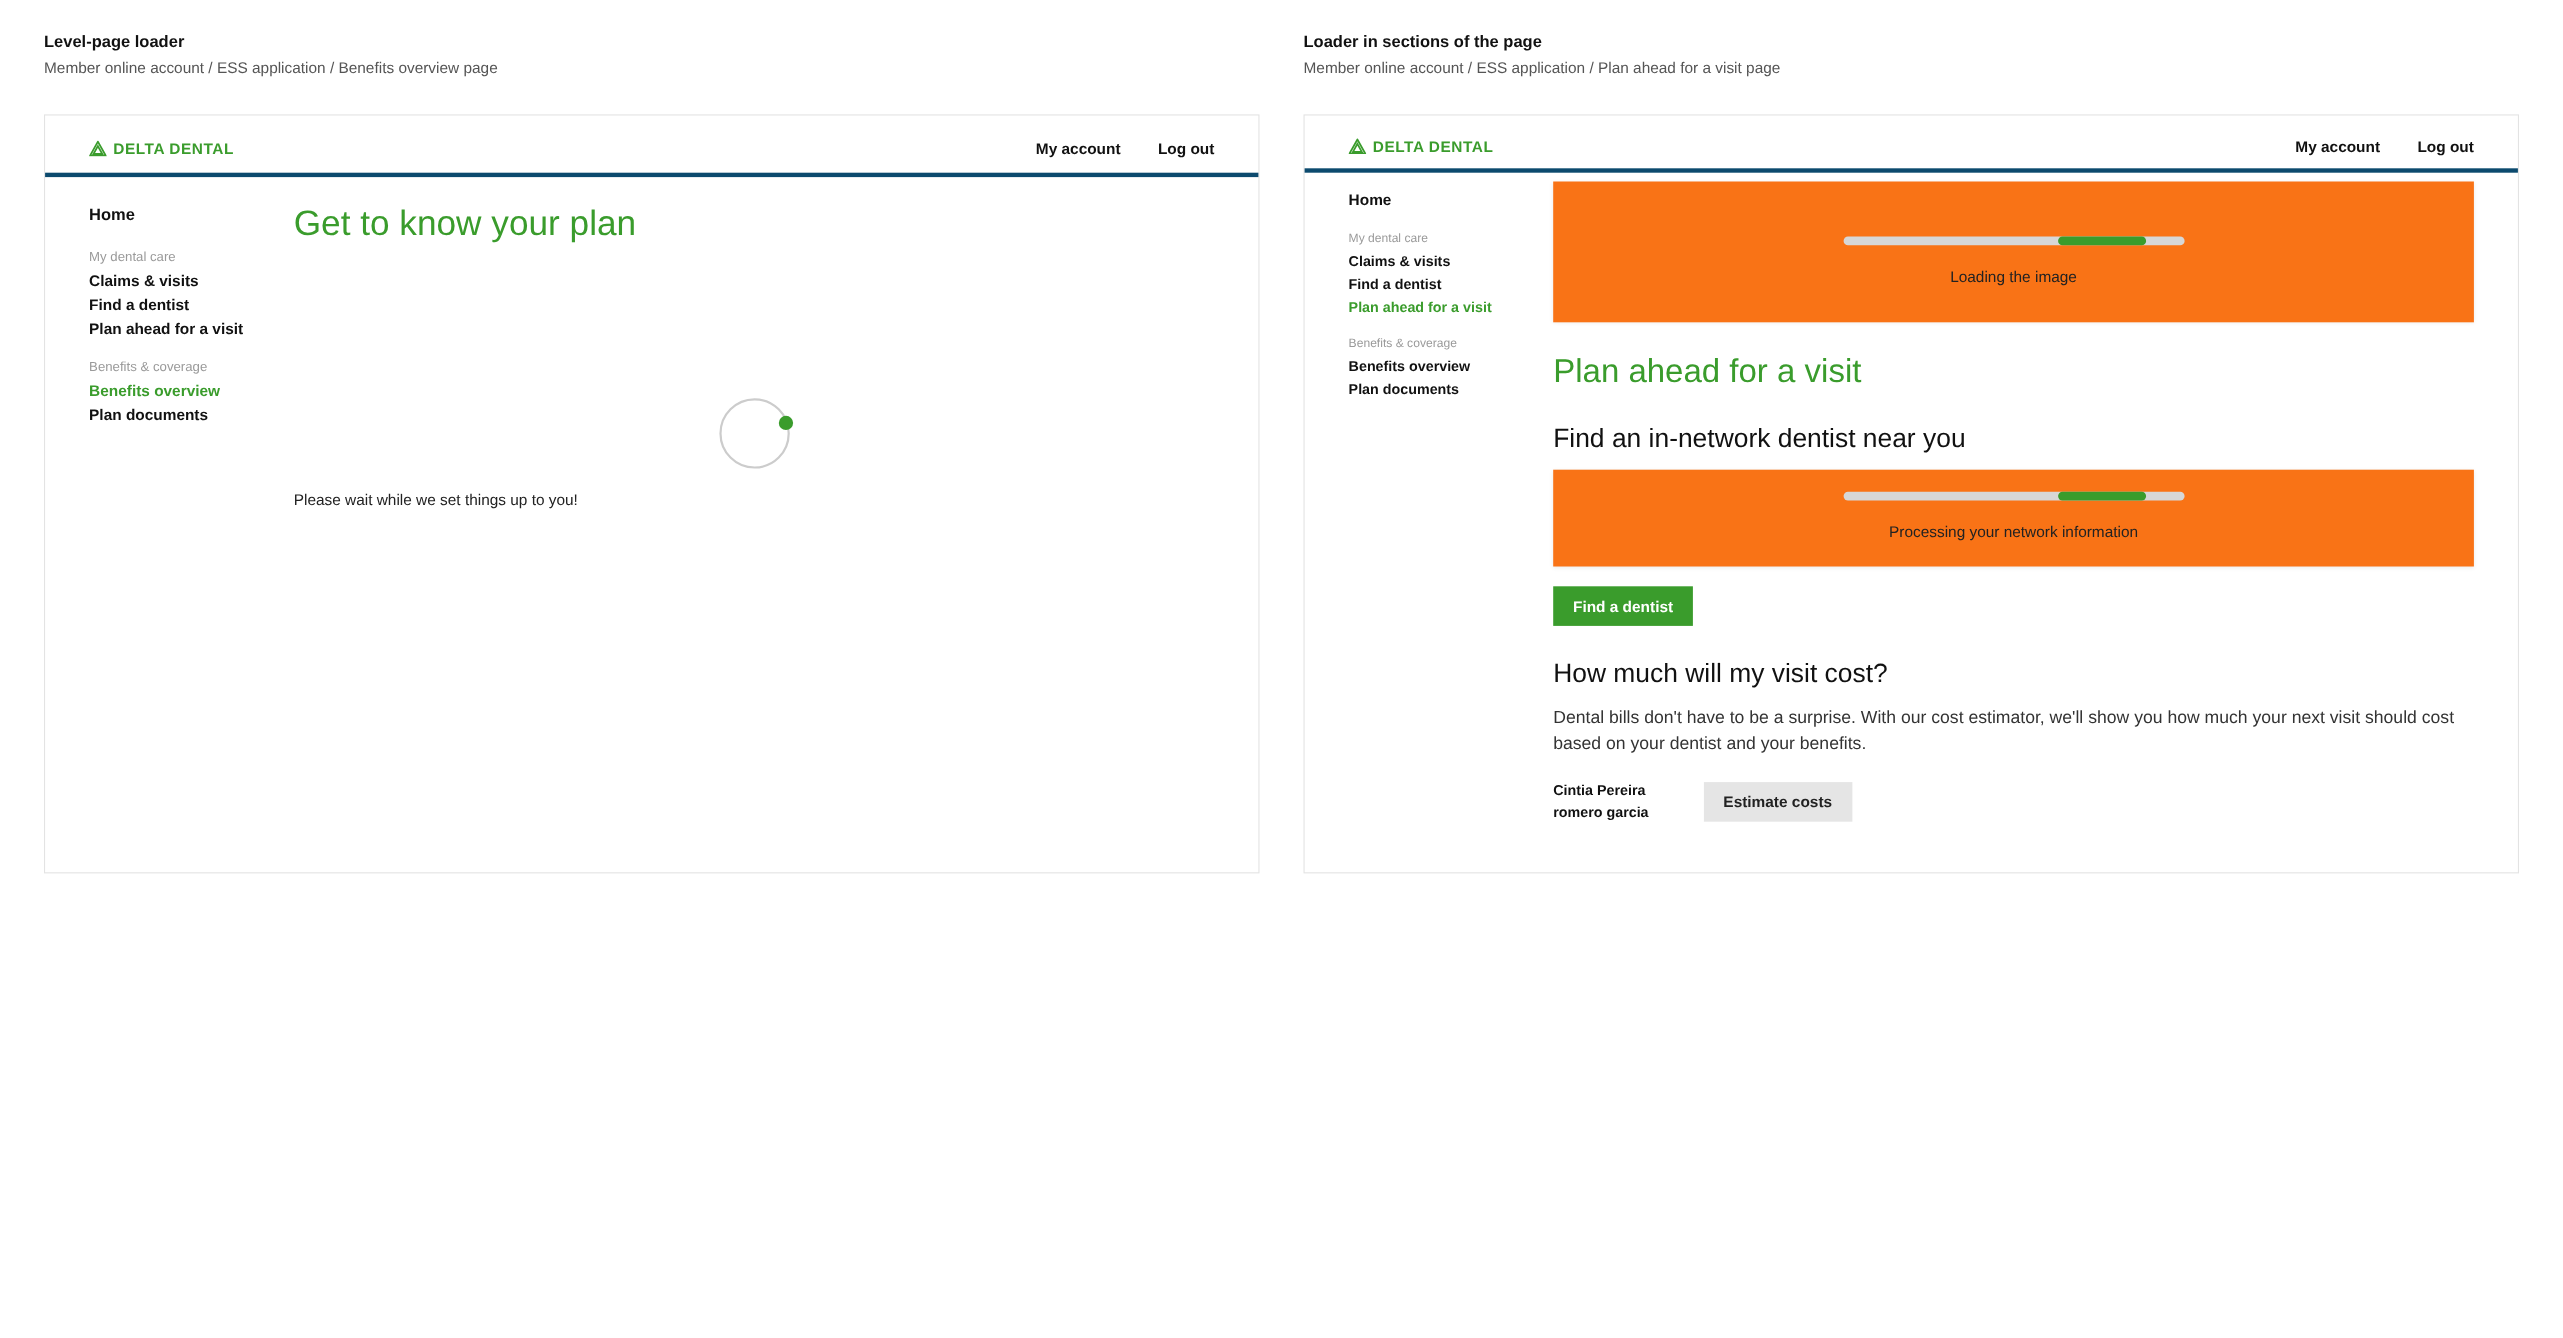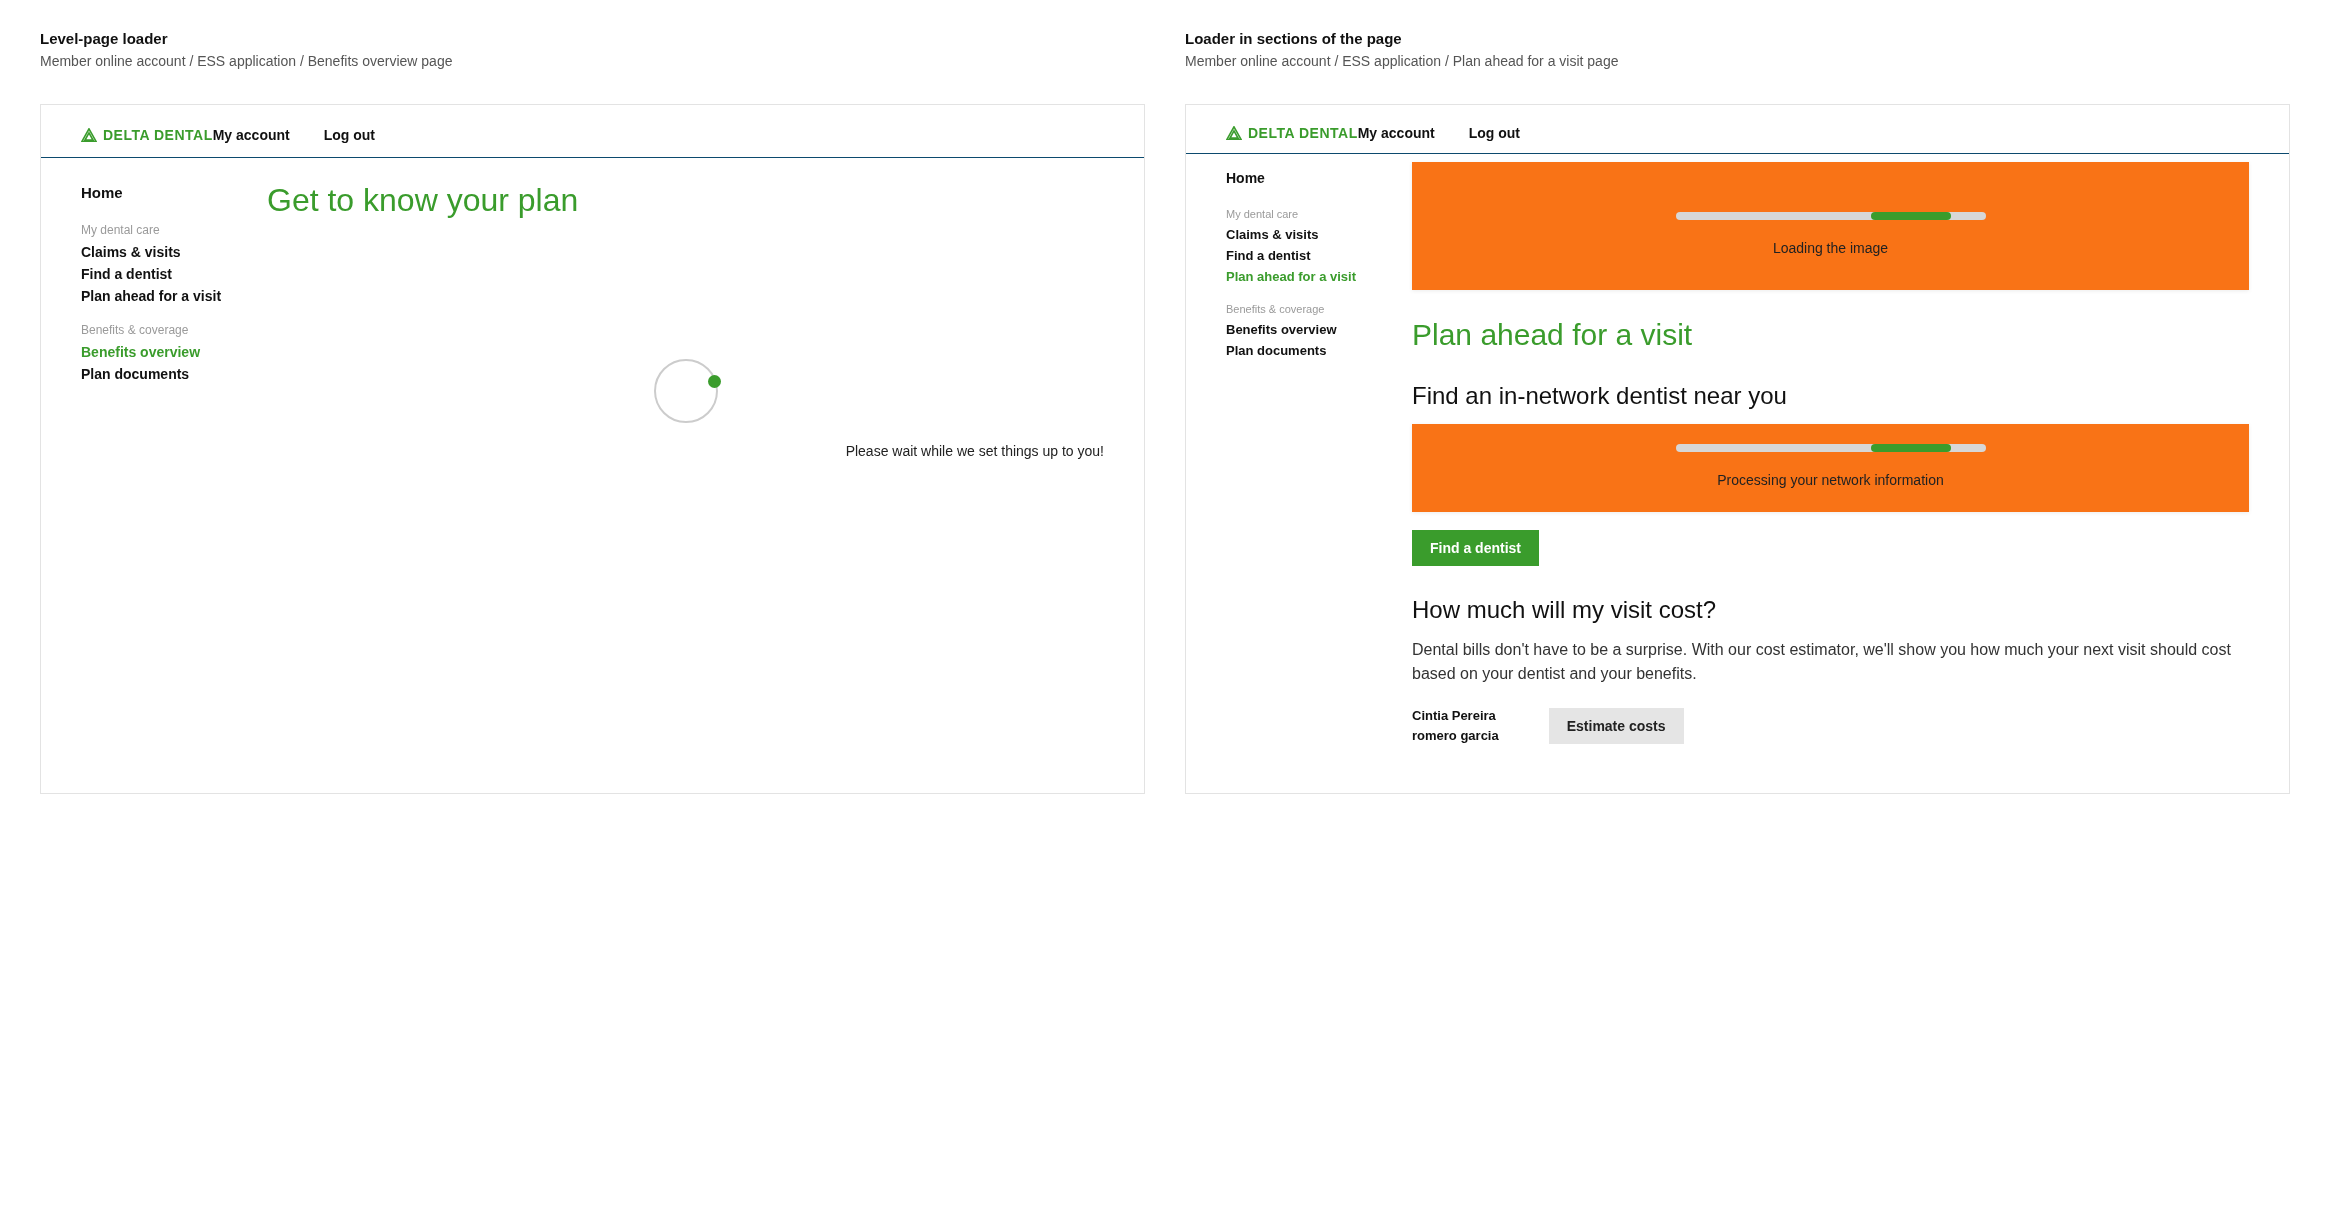--- a/index.html
+++ b/index.html
@@ -25,23 +25,24 @@
     font-size: 14px;
     margin-bottom: 35px;
   }
   .panel {
     border: 1px solid #e3e3e3;
     background: #fff;
     min-height: 690px;
   }
   .topbar {
     display: flex;
+    justify-content: space-between;
     align-items: center;
     padding: 22px 40px 14px 40px;
-    border-bottom: 1px solid #0c4a6e;
+    border-bottom: 4px solid #0c4a6e;
   }
   .brand {
     display: flex;
     align-items: center;
     gap: 6px;
     color: #3a9c2c;
     font-weight: 800;
     font-size: 14px;
     letter-spacing: 0.5px;
   }
@@ -86,21 +87,21 @@
   .main { flex: 1; }
   .page-title {
     color: #3a9c2c;
     font-size: 32px;
     font-weight: 400;
     margin-top: 6px;
     margin-bottom: 30px;
   }
   .main-b .page-title { font-size: 30px; }
   .spinner-wrap {
-    text-align: right;
+    text-align: left;
     margin-top: 140px;
   }
   .spinner {
     width: 64px; height: 64px;
     border-radius: 50%;
     border: 2px solid #ccc;
     position: relative;
     margin: 0 auto 20px auto;
   }
   .spinner::after {

